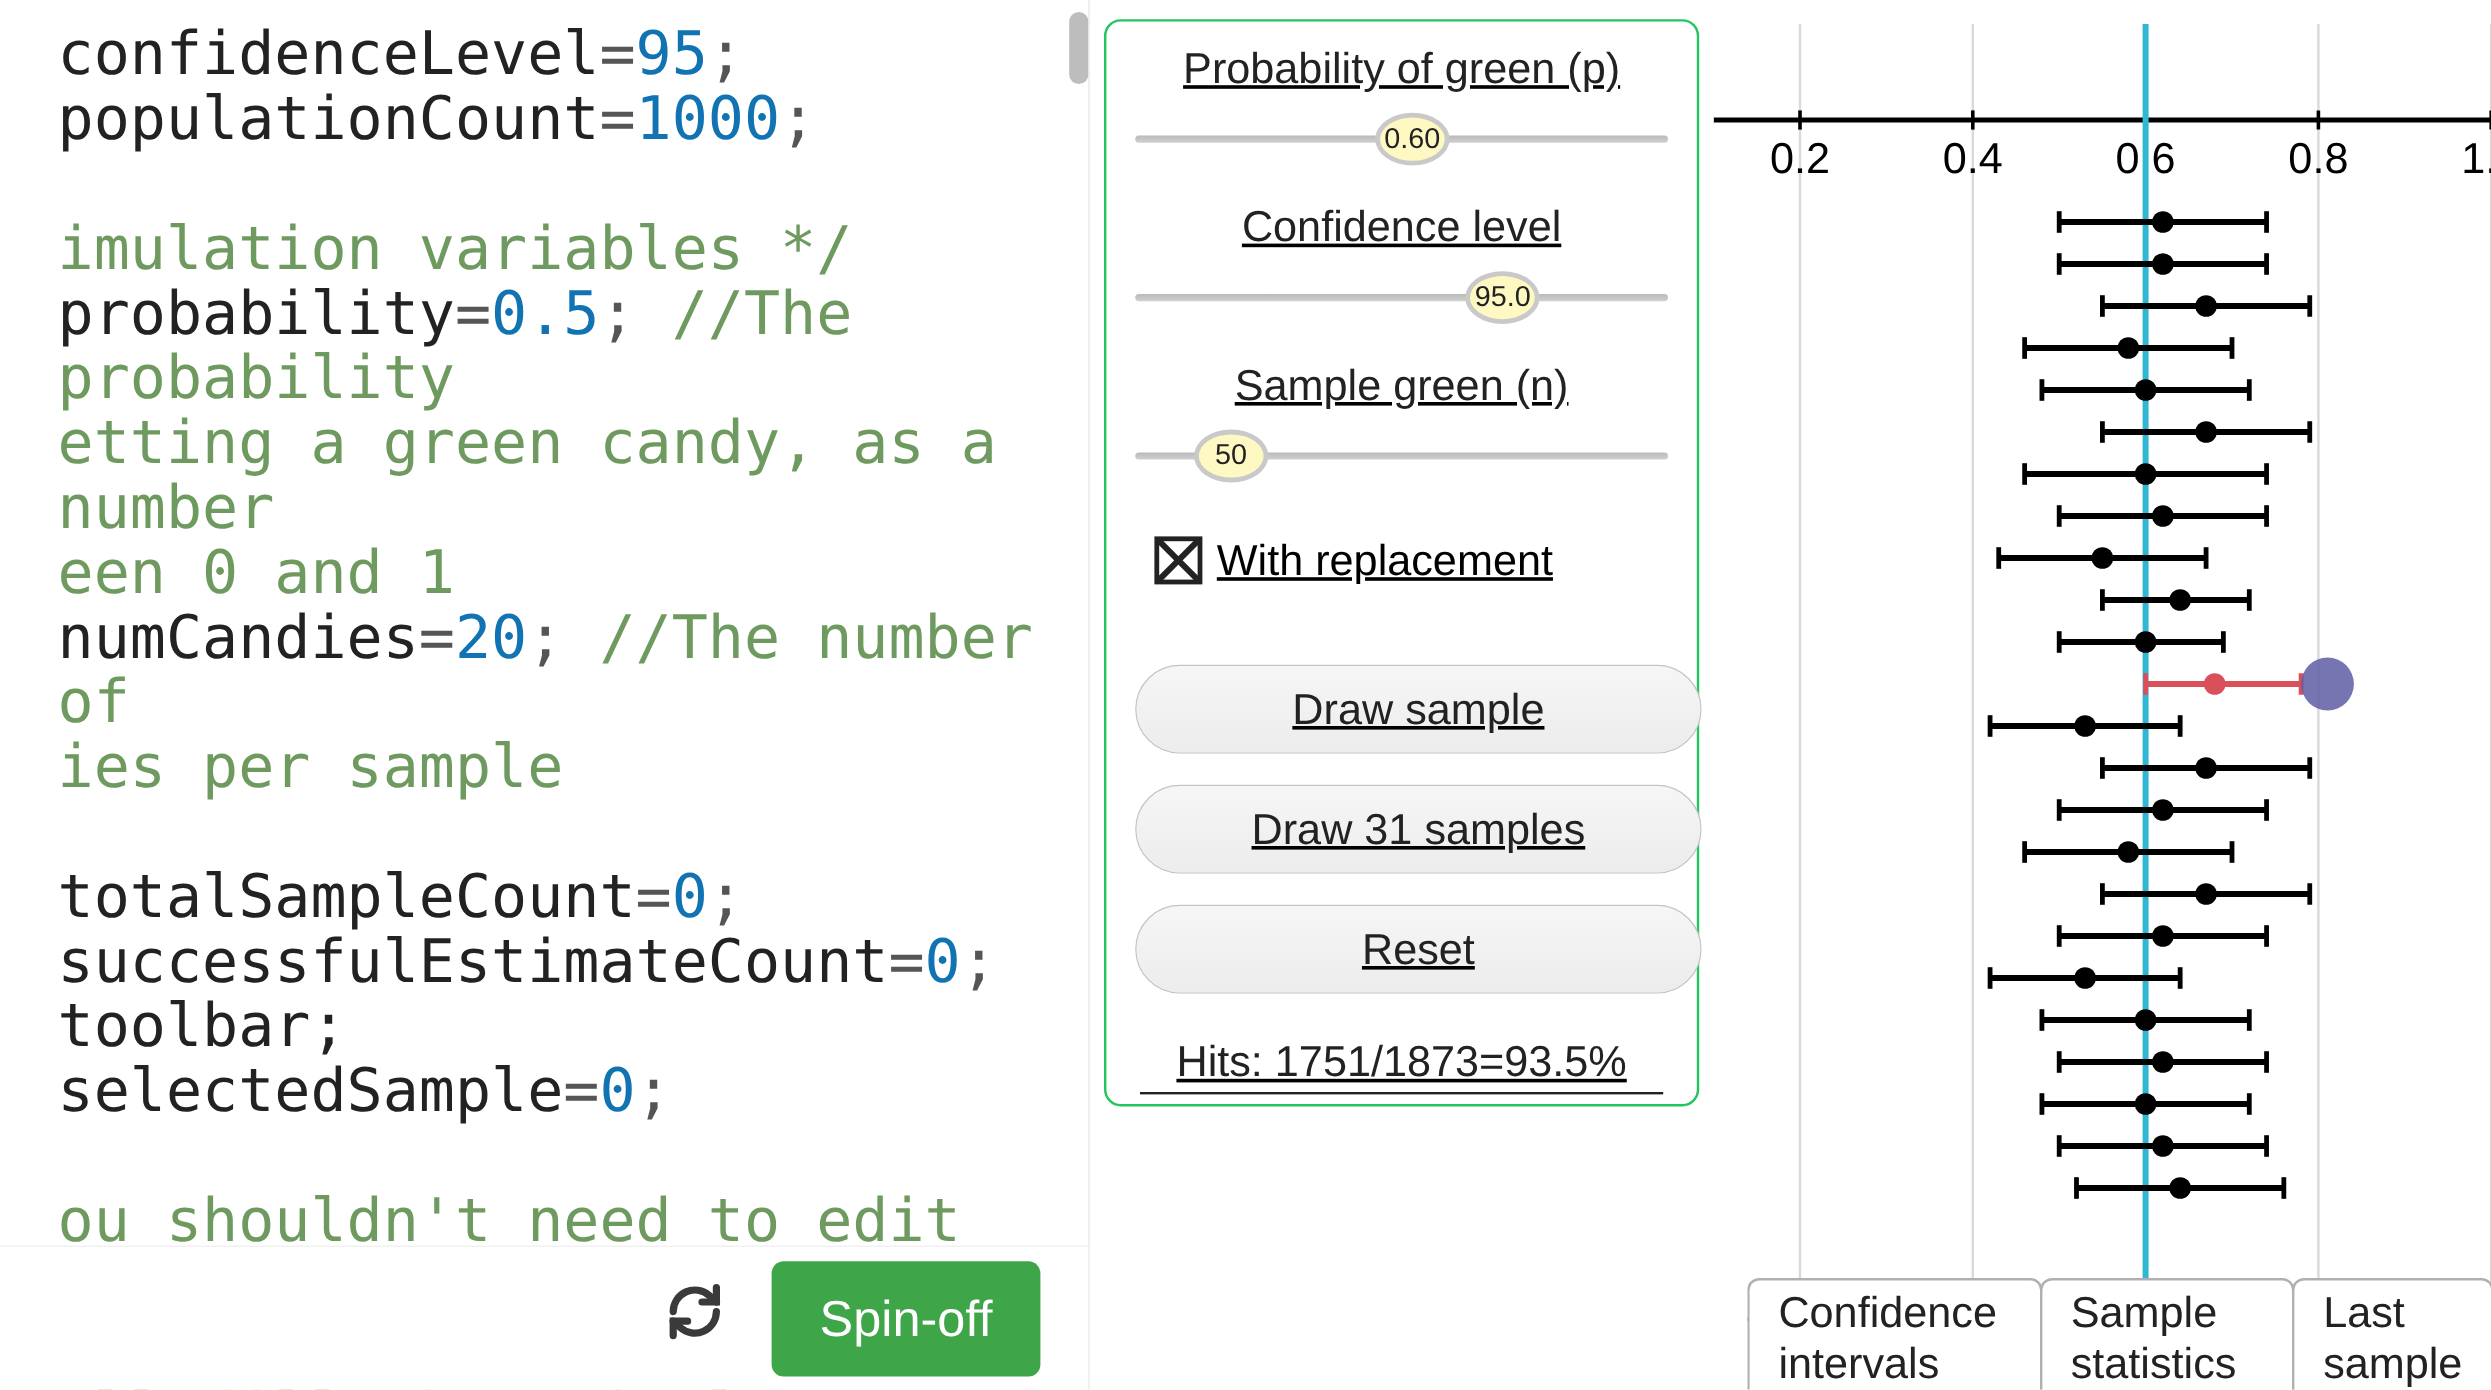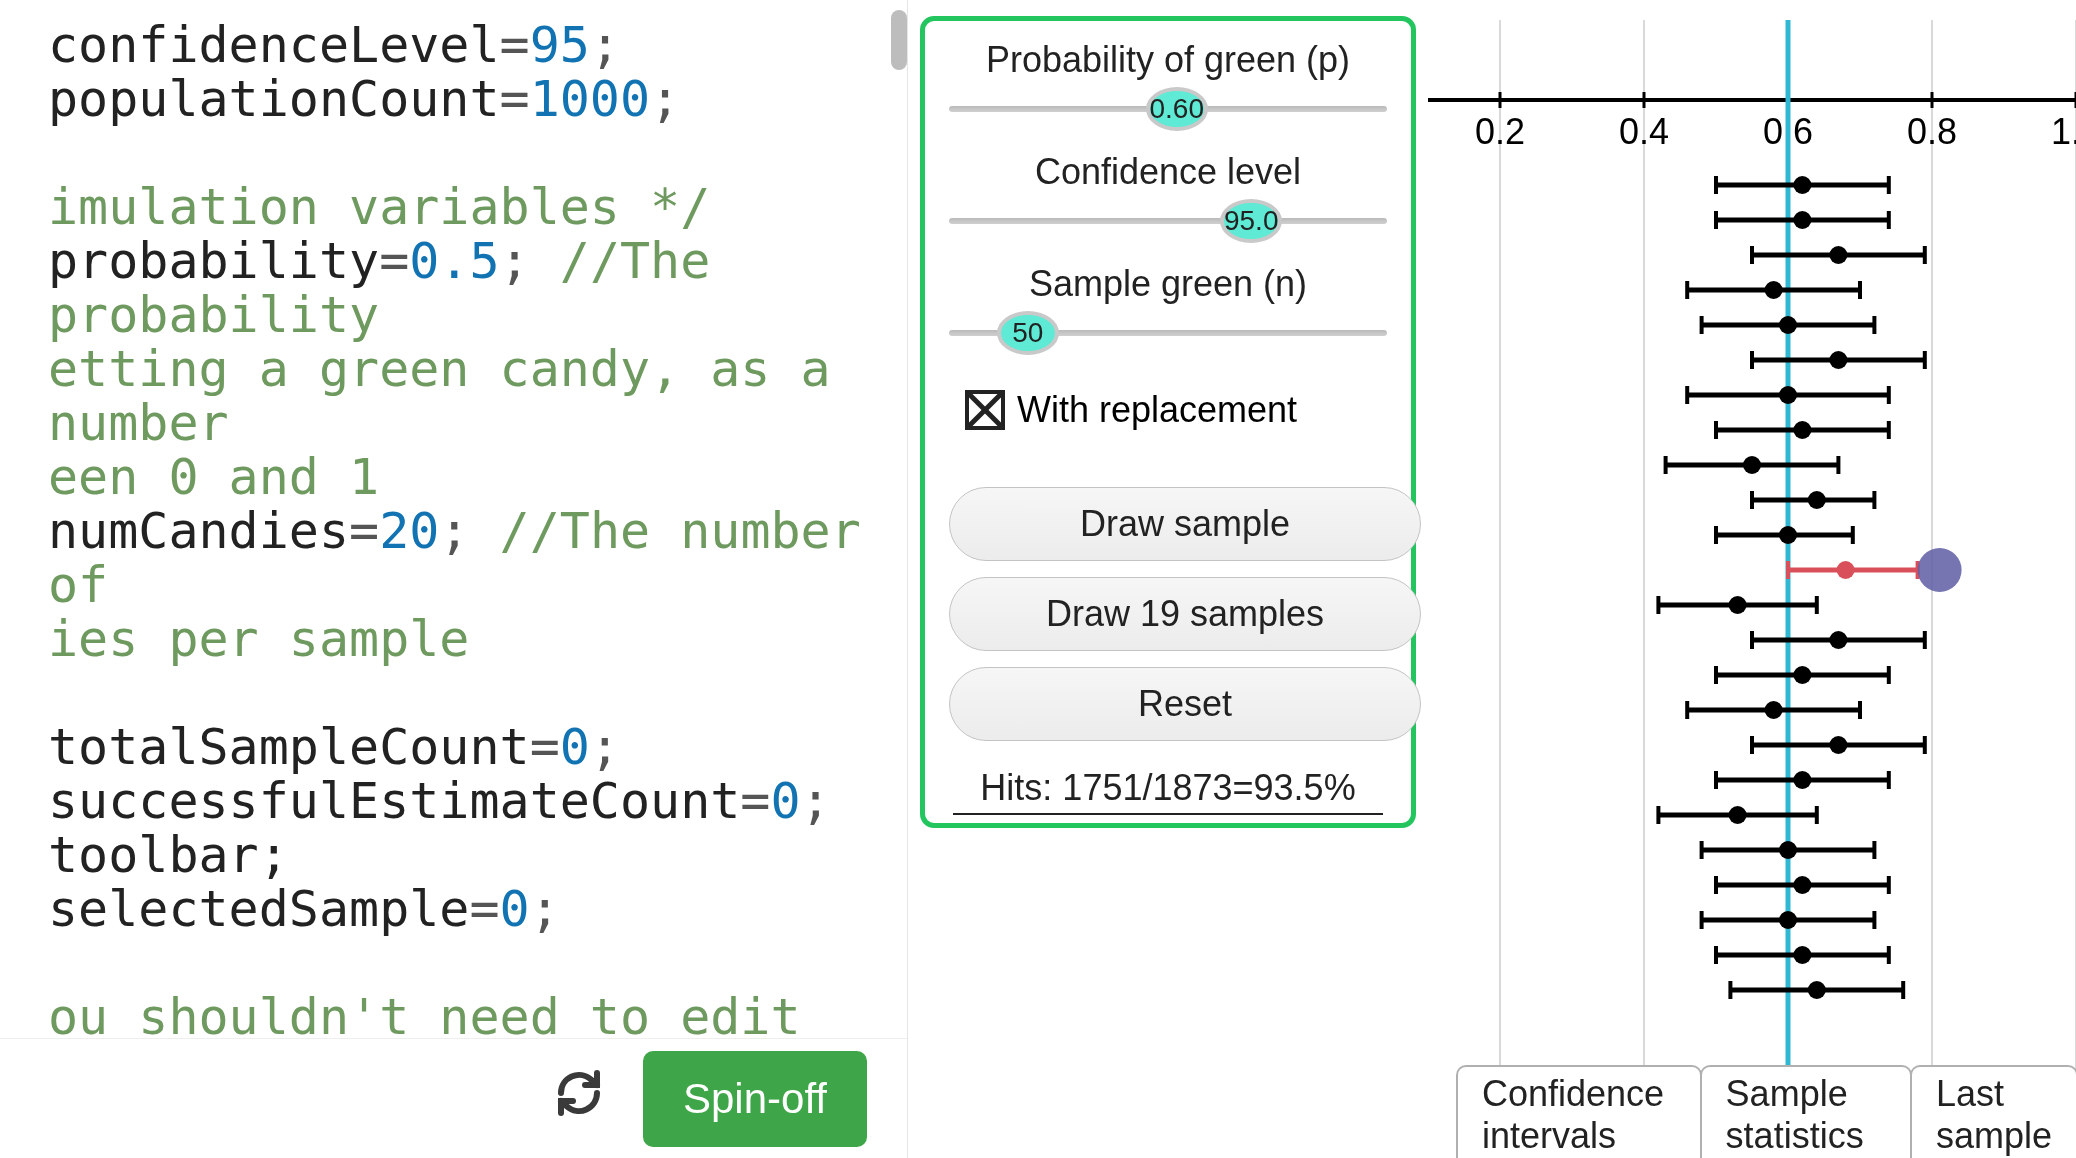--- a/index.html
+++ b/index.html
@@ -12,25 +12,25 @@
     .tok-op { color:#555; }
     .tok-num { color:#1273b3; }
     .tok-comment { color:#6f9a5f; }
     .tok-bool { color:#1273b3; }
     .code-scrollbar { position:absolute; right:0; top:10px; width:16px; height:60px; background:#bdbdbd; border-radius:8px; }
     .toolbar { position:absolute; left:0; right:0; bottom:0; height:120px; display:flex; align-items:center; justify-content:flex-end; padding:0 40px; gap:40px; background:#fff; border-top:1px solid #eee; }
     .refresh-icon { color:#3a3a3a; font-size:48px; font-weight:bold; }
     .spinoff-btn { background:#3ea548; color:#fff; font-size:42px; padding:24px 40px; border:none; border-radius:10px; cursor:pointer; }
     
     .center { width:520px; position:relative; }
-    .panel { margin:16px auto 0; width:496px; border:5px solid #22c55e; border-radius:14px; background:#fff; padding:18px 24px 8px; display:flex; flex-direction:column; gap:6px; }
+    .panel { margin:16px auto 0; width:496px; border:2px solid #22c55e; border-radius:14px; background:#fff; padding:18px 24px 8px; display:flex; flex-direction:column; gap:16px;text-decoration:underline; }
     .ctrl-label { text-align:center; font-size:36px; color:#222; }
     .slider-row { position:relative; height:44px; margin-bottom:14px; }
     .slider-track { position:absolute; left:0; right:0; top:50%; height:6px; background:linear-gradient(#bababa,#d0d0d0); border-radius:3px; transform:translateY(-50%); }
-    .slider-thumb { position:absolute; top:50%; width:62px; height:44px; border:4px solid #c9c9c9; border-radius:50%; background:#5eead4; transform:translate(-50%,-50%); display:flex; align-items:center; justify-content:center; font-size:28px; color:#222; }
+    .slider-thumb { position:absolute; top:50%; width:62px; height:44px; border:4px solid #c9c9c9; border-radius:50%; background:#fef9c3; transform:translate(-50%,-50%); display:flex; align-items:center; justify-content:center; font-size:24px; color:#222; }
     .checkbox-row { display:flex; align-items:center; gap:12px; font-size:36px; margin:14px 16px 50px; }
     .checkbox { width:40px; height:40px; border:4px solid #222; position:relative; }
     .checkbox svg { position:absolute; inset:-4px; }
     .panel-btn { display:block; margin:0 auto 10px; width:472px; height:74px; font-size:36px; color:#222; background:linear-gradient(#f6f6f6,#ececec); border:1px solid #c4c4c4; border-radius:37px; cursor:pointer; }
     .hits { text-align:center; font-size:36px; color:#222; border-bottom:2px solid #222; padding:4px 0; margin:6px 4px 0; }
     
     .right { flex:1; position:relative; }
     .chart-area { position:relative; height:1080px; }
     svg.chart { position:absolute; inset:0; width:100%; height:100%; }
     .tabs { position:absolute; left:28px; right:0; bottom:0; height:60px; display:flex; align-items:flex-end; border-top:3px solid #b0b0b0; }
@@ -82,21 +82,21 @@
         <span class="checkbox">
           <svg viewBox="0 0 40 40">
               <line x1="4" y1="4" x2="36" y2="36" stroke="#222" stroke-width="5"></line>
               <line x1="36" y1="4" x2="4" y2="36" stroke="#222" stroke-width="5"></line>
             </svg>
         </span>
         <span>With replacement</span>
       </div>
 
       <button class="panel-btn">Draw sample</button>
-      <button class="panel-btn">Draw 19 samples</button>
+      <button class="panel-btn">Draw 31 samples</button>
       <button class="panel-btn">Reset</button>
       <div class="hits">Hits: 1751/1873=93.5%</div>
     </div>
   </div>
 
   <div class="right">
     <div class="chart-area">
       <svg class="chart" id="ci-chart" viewBox="0 0 648 1080">
           <line x1="72" y1="20" x2="72" y2="1080" stroke="#d9d9d9" stroke-width="2"></line>
           <line x1="216.00000000000003" y1="20" x2="216.00000000000003" y2="1080" stroke="#d9d9d9" stroke-width="2"></line>

